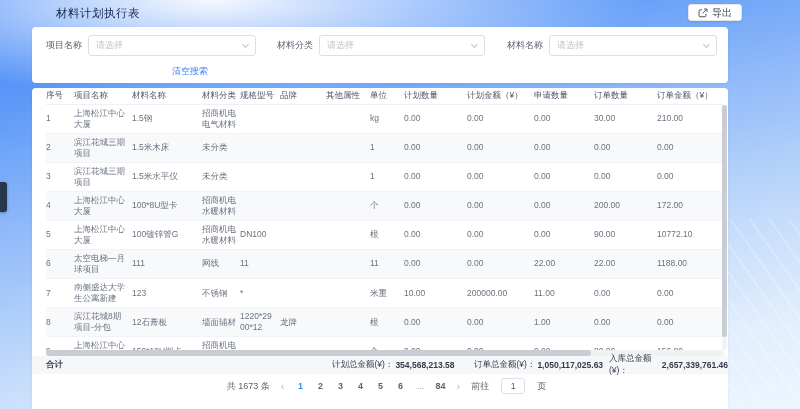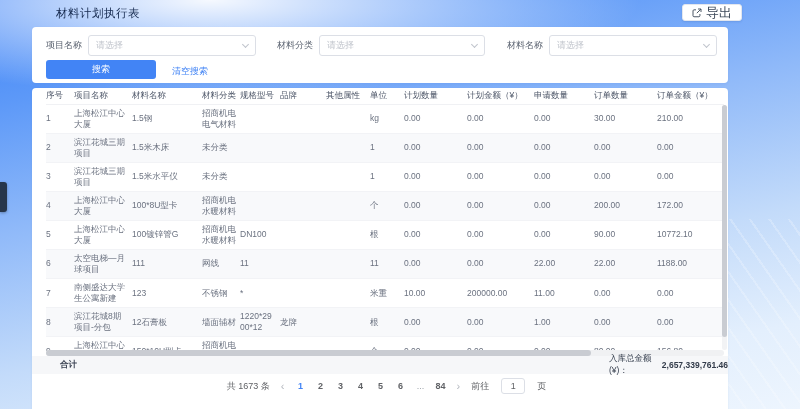--- a/index.html
+++ b/index.html
@@ -16,21 +16,21 @@
     background:repeating-linear-gradient(55deg, rgba(255,255,255,.5) 0 2px, transparent 2px 16px);
   }
   
   .drawer-handle{ position:absolute; left:0; top:182px; width:7px; height:30px; background:#27364a; border-radius:0 3px 3px 0; box-shadow:0 1px 3px rgba(0,0,0,.3); cursor:pointer; }
 
   
   .page-title{ position:absolute; left:56px; top:6px; font-size:11.5px; font-weight:normal; color:#15294e; letter-spacing:.5px; }
   .export-btn{
     position:absolute; right:58px; top:4px; height:17px; padding:0 9px;
     background:#fff; border:1px solid #e3e7ee; border-radius:3px;
-    display:flex; align-items:center; gap:4px; color:#3c4858; font-size:13px; cursor:pointer;
+    display:flex; align-items:center; gap:4px; color:#3c4858; font-size:10px; cursor:pointer;
     box-shadow:0 1px 2px rgba(20,60,140,.15);
   }
   .export-btn svg{ display:block; }
 
   
   .card{ position:absolute; left:32px; width:696px; background:#fff; border-radius:4px; box-shadow:0 1px 3px rgba(30,80,180,.08); }
   .filter-card{ top:27px; height:56px; }
   .table-card{ top:88px; height:378px; }
 
   
@@ -58,21 +58,21 @@
   tbody tr:nth-child(even){ background:#f8f9fb; }
 
   
   .vscroll{ position:absolute; right:1px; top:17px; width:5px; height:245px; background:#f2f3f5; border-radius:3px; }
   .vscroll .thumb{ position:absolute; top:0; width:5px; height:232px; background:#c9ccd2; border-radius:3px; cursor:grab; }
   .hscroll{ position:absolute; left:14px; top:262px; width:678px; height:6px; background:#f0f1f3; border-radius:3px; }
   .hscroll .thumb{ position:absolute; left:0; width:545px; height:6px; background:#c9ccd2; border-radius:3px; cursor:grab; }
 
   
   .summary{ position:absolute; left:0; top:268px; width:100%; height:18px; background:#f6f7f9; display:flex; align-items:center; font-size:8.5px; color:#323b4a; }
-  .summary .sum-label{ margin-left:28px; font-weight:bold; color:#3c4454; }
+  .summary .sum-label{ margin-left:14px; font-weight:bold; color:#3c4454; }
   .summary .totals{ position:absolute; display:flex; align-items:center; }
   .t1{ left:300px; } .t2{ left:442px; } .t3{ left:577px; }
   .summary .val{ font-weight:bold; margin-left:2px; }
 
   
   .pagination{ position:absolute; left:0; top:290px; width:100%; display:flex; align-items:center; justify-content:center; gap:9px; font-size:9px; color:#606266;padding-left:13px; }
   .pg-chev{ color:#b4b8bf; cursor:pointer; font-size:11px; line-height:1; padding:0 2px; }
   .pages{ display:flex; align-items:center; gap:10px; }
   .page{ cursor:pointer; min-width:10px; text-align:center; font-weight:bold; color:#606266; }
   .page.active{ color:#4284f5; }
@@ -114,21 +114,20 @@
       <span class="chev"></span>
     </div>
   </div>
   <div class="filter-group fg3">
     <span class="filter-label">材料名称</span>
     <div class="select">
       <span class="placeholder">请选择</span>
       <span class="chev"></span>
     </div>
   </div>
-  <button class="search-btn">搜索</button>
   <span class="clear-link">清空搜索</span>
 </div>
 
 <div class="card table-card">
   <table>
     <colgroup>
         <col style="width: 28px;">
         <col style="width: 58px;">
         <col style="width: 70px;">
         <col style="width: 38px;">
@@ -300,20 +299,28 @@
 
   <div class="vscroll">
       <div class="thumb"></div>
     </div>
   <div class="hscroll">
       <div class="thumb"></div>
     </div>
 
   <div class="summary">
     <span class="sum-label">合计</span>
+    <span class="totals t1">
+      <span>计划总金额(¥)：</span>
+      <span class="val">354,568,213.58</span>
+    </span>
+    <span class="totals t2">
+      <span>订单总金额(¥)：</span>
+      <span class="val">1,050,117,025.63</span>
+    </span>
     <span class="totals t3">
       <span>入库总金额(¥)：</span>
       <span class="val">2,657,339,761.46</span>
     </span>
   </div>
 
   <div class="pagination">
     <span>共 1673 条</span>
     <span class="pg-chev">‹</span>
     <span class="pages">

